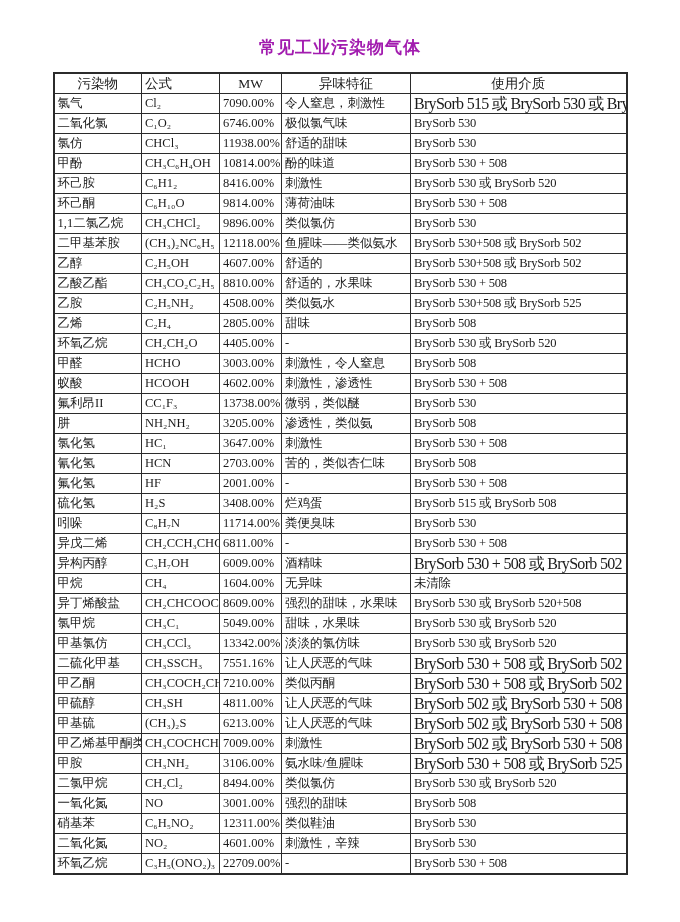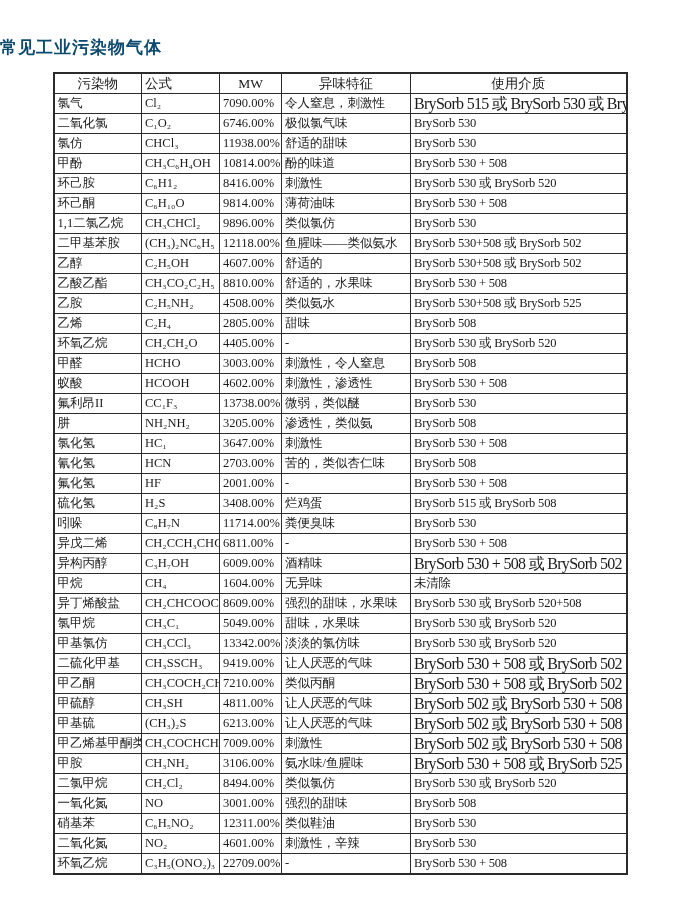--- a/index.html
+++ b/index.html
@@ -6,24 +6,25 @@
   html, body { background: #ffffff; }
   body {
     width: 680px; height: 922px;
     font-family: "Liberation Serif", "DejaVu Serif", serif;
     color: #1a1a1a;
     overflow: hidden;
   }
   .page { width: 680px; height: 922px; }
   .title {
     margin-top: 36px;
+    text-align: center;
     font-size: 17px;
     font-weight: bold;
     letter-spacing: 1px;
-    color: #0c4a6e;
+    color: #a21caf;
     font-family: "Liberation Sans", "DejaVu Sans", sans-serif;
   }
   table.gas-table {
     margin: 13px auto 0 auto;
     border-collapse: collapse;
     table-layout: fixed;
     width: 573px;
   }
   table.gas-table th, table.gas-table td {
     border: 1px solid #2b2b2b;
@@ -260,21 +261,21 @@
         <tr>
           <td class="col-pollutant">甲基氯仿</td>
           <td class="col-formula">CH₃CCl₃</td>
           <td class="col-mw">13342.00%</td>
           <td class="col-odor">淡淡的氯仿味</td>
           <td class="col-media">BrySorb 530 或 BrySorb 520</td>
         </tr>
         <tr>
           <td class="col-pollutant">二硫化甲基</td>
           <td class="col-formula">CH₃SSCH₃</td>
-          <td class="col-mw">9419.00%</td>
+          <td class="col-mw">7551.16%</td>
           <td class="col-odor">让人厌恶的气味</td>
           <td class="col-media condensed">BrySorb 530 + 508 或 BrySorb 502</td>
         </tr>
         <tr>
           <td class="col-pollutant">甲乙酮</td>
           <td class="col-formula">CH₃COCH₂CH₃</td>
           <td class="col-mw">7210.00%</td>
           <td class="col-odor">类似丙酮</td>
           <td class="col-media condensed">BrySorb 530 + 508 或 BrySorb 502</td>
         </tr>

